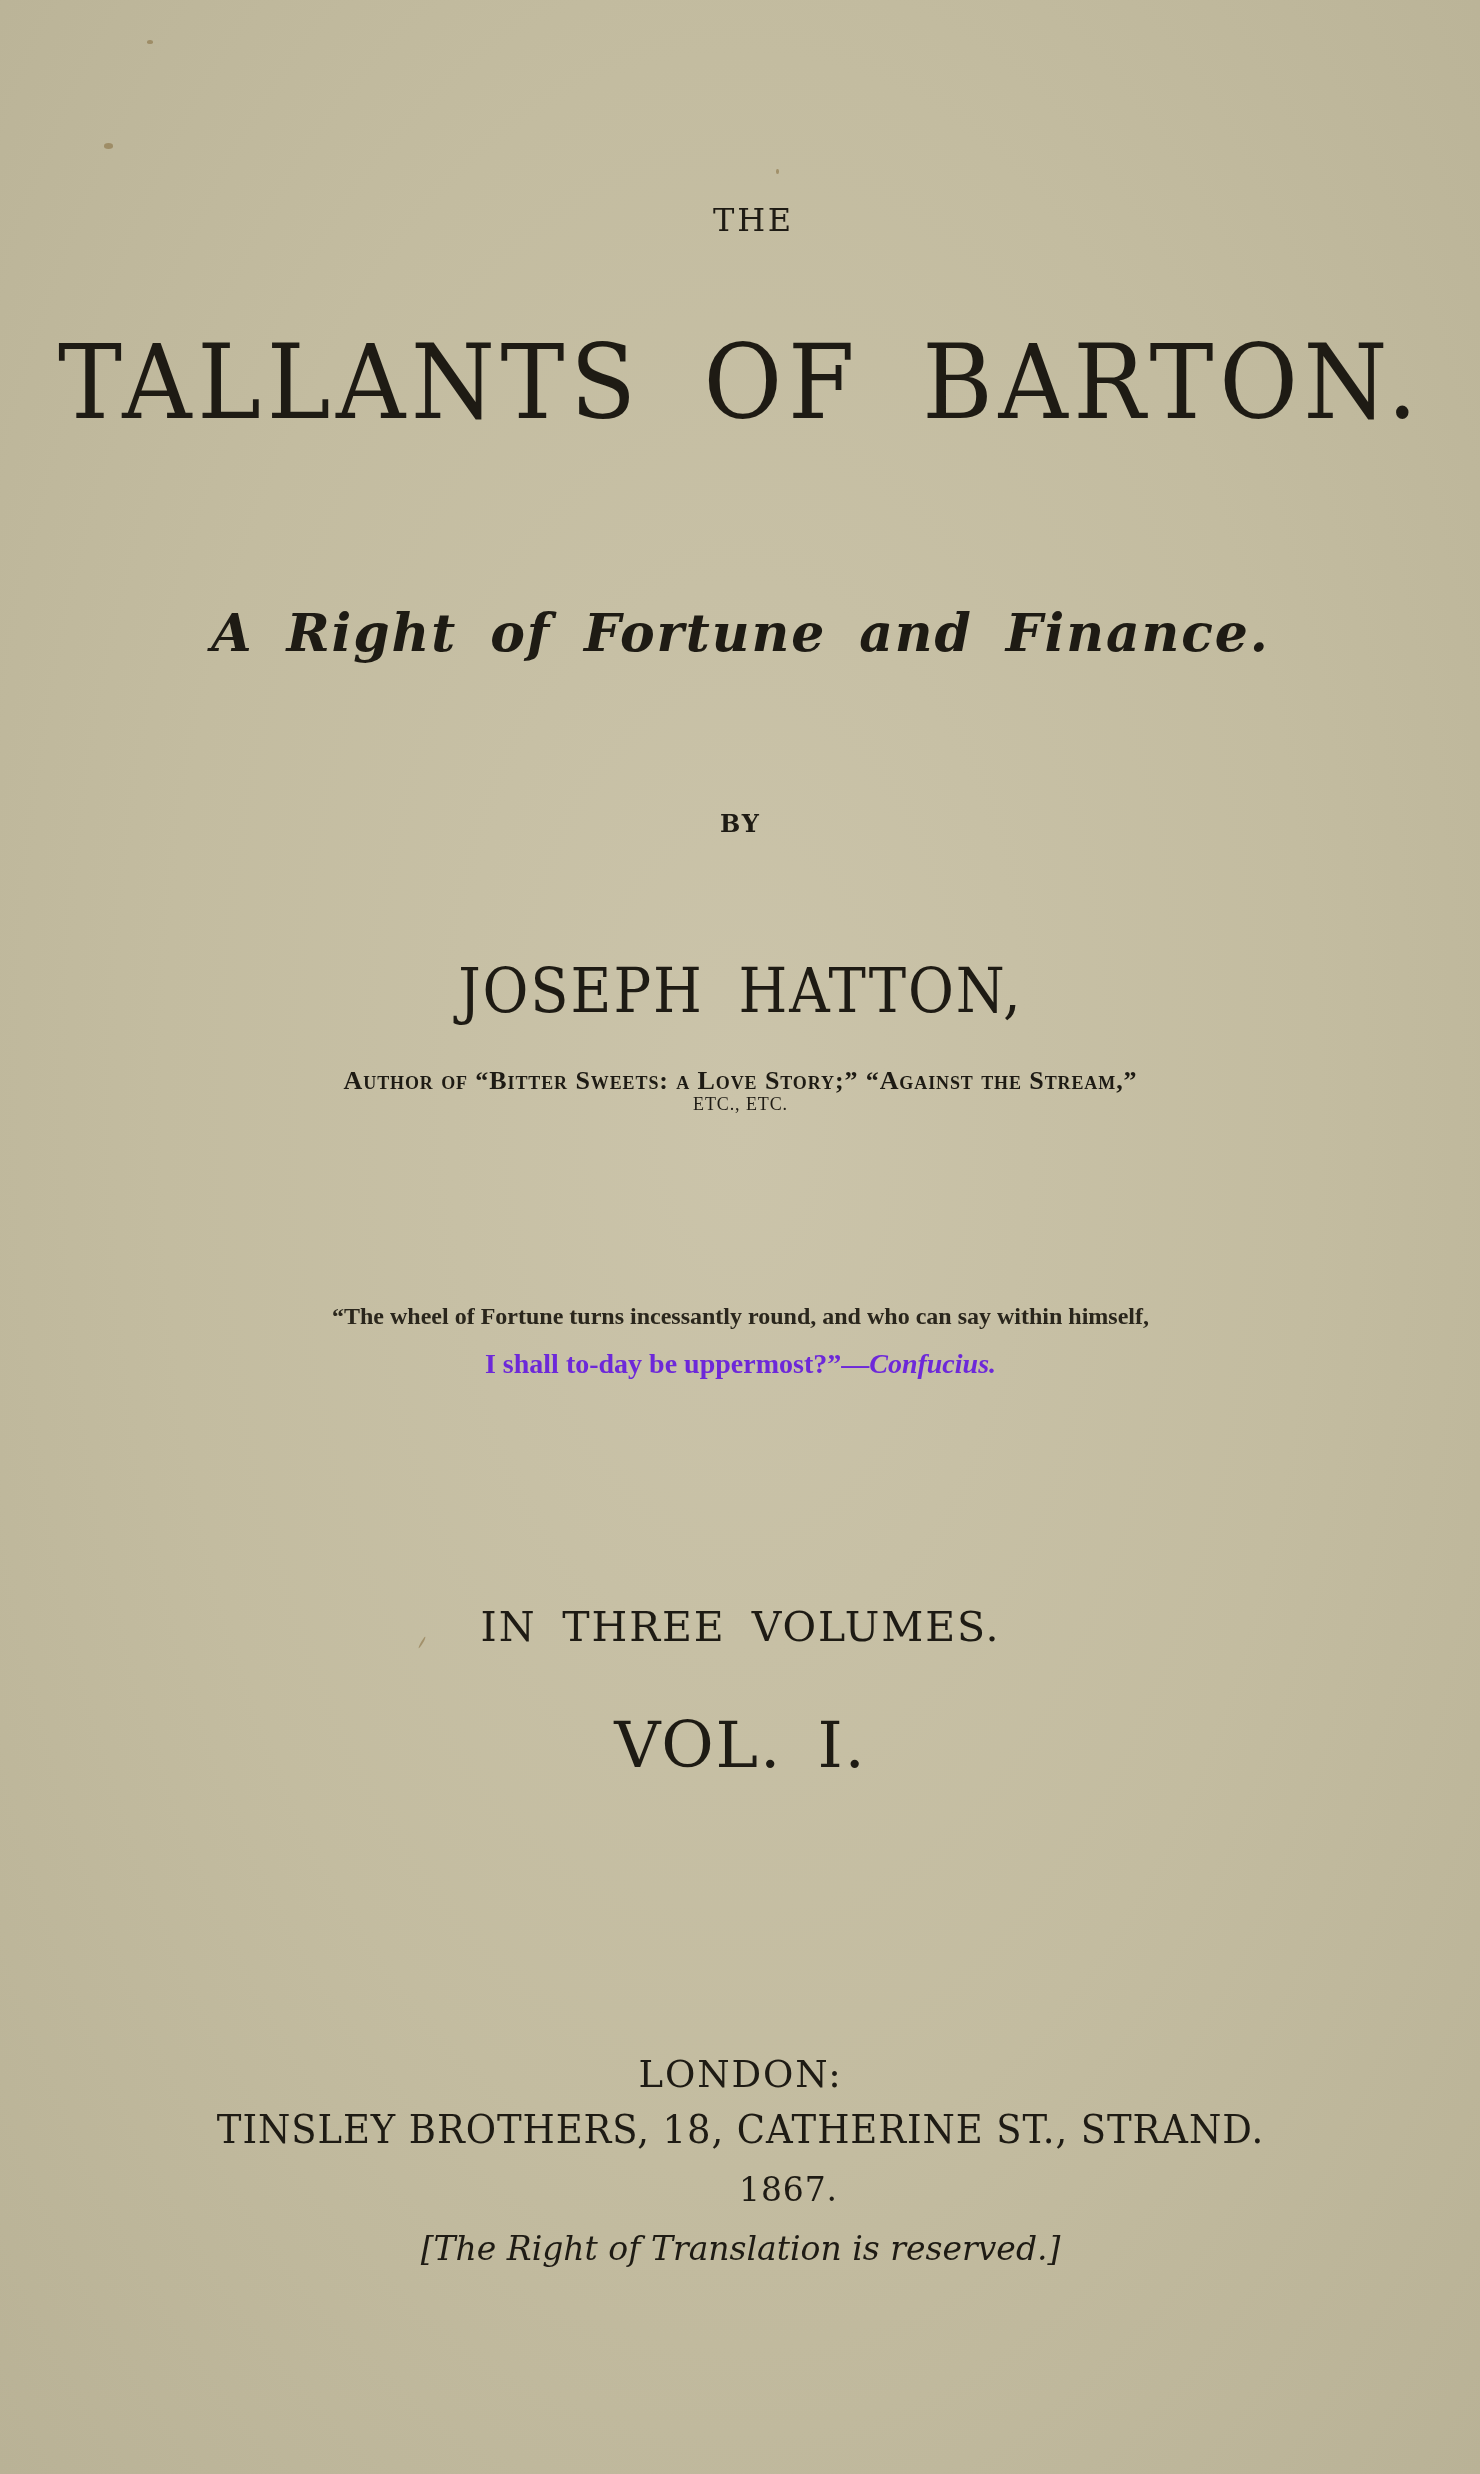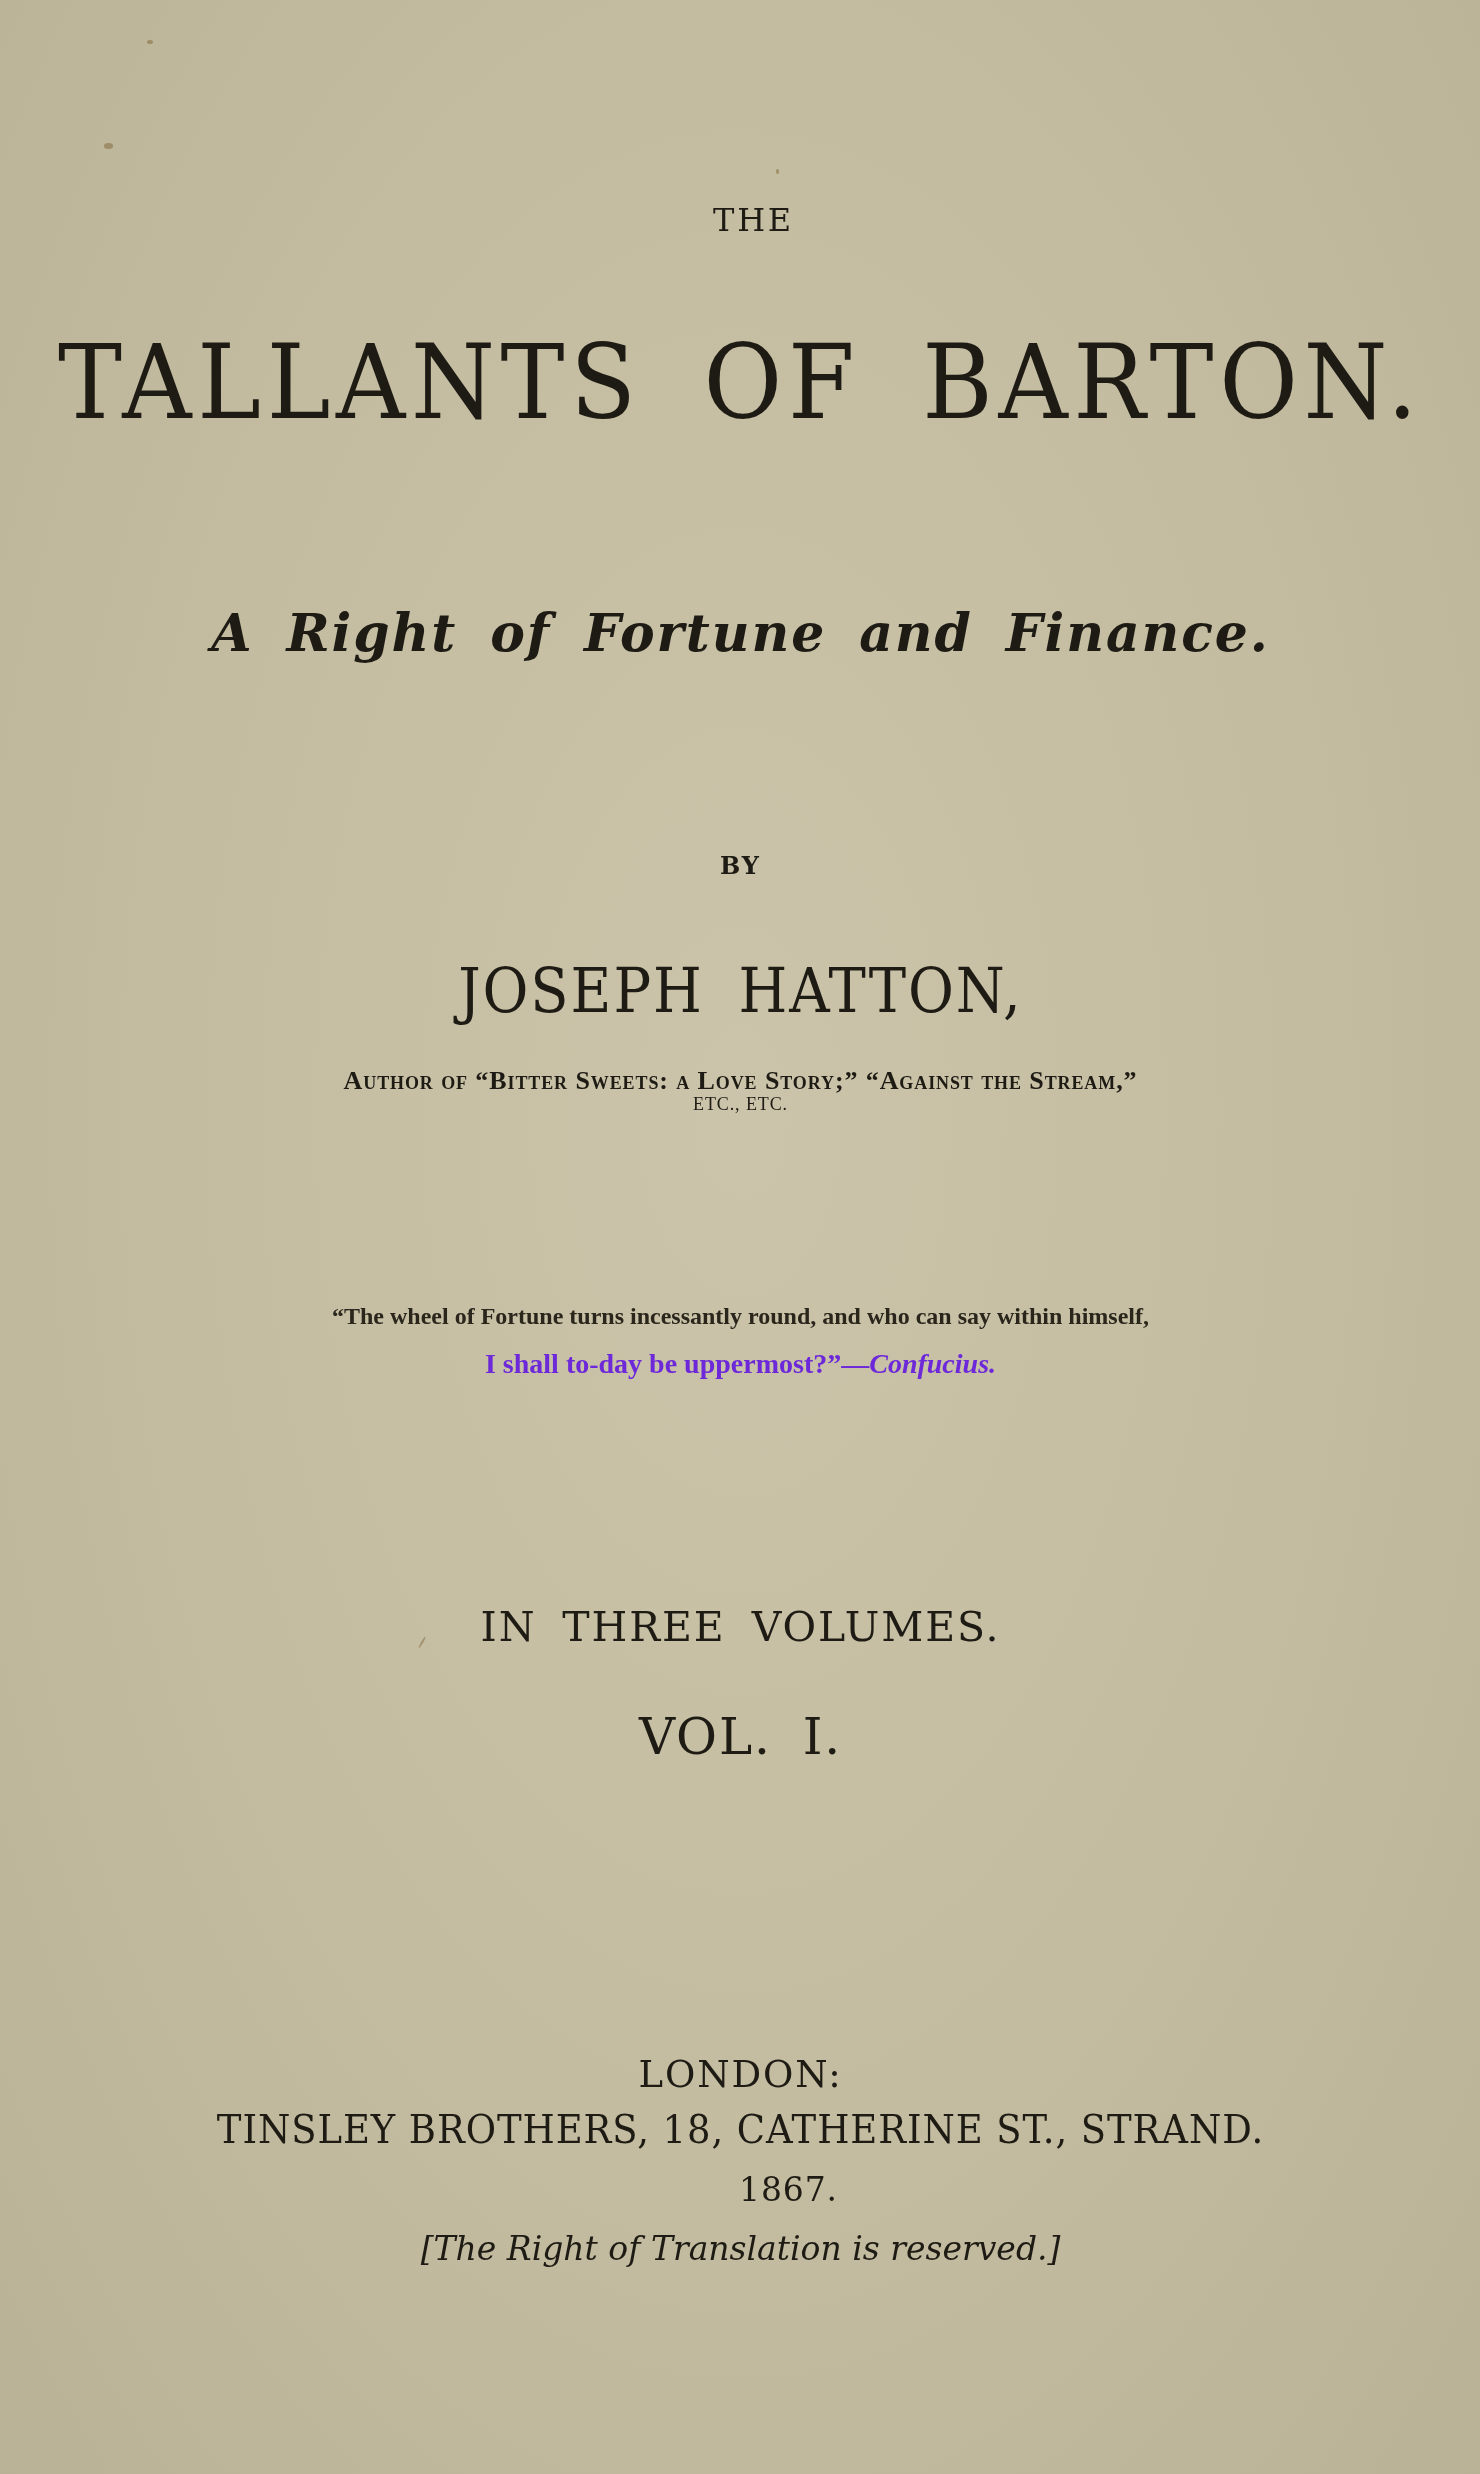--- a/index.html
+++ b/index.html
@@ -39,21 +39,21 @@
     .subtitle {
       top: 602px;
       font-family: "DejaVu Serif", serif;
       font-size: 52px;
       font-weight: bold;
       font-style: italic;
       letter-spacing: 1.9px;
       word-spacing: 13px;
     }
     .by {
-      top: 851px;
+      top: 809px;
       font-size: 24px;
       font-weight: bold;
       letter-spacing: 1.9px;
     }
     .author {
       top: 958px;
       font-size: 56px;
       letter-spacing: 1.9px;
       word-spacing: 15px;
       transform: scaleY(1.1);
@@ -91,21 +91,21 @@
       font-style: italic;
     }
     .volumes {
       top: 1603px;
       font-size: 41px;
       letter-spacing: 1.9px;
       word-spacing: 11px;
     }
     .vol {
       top: 1708px;
-      font-size: 50px;
+      font-size: 64px;
       letter-spacing: 1.9px;
       word-spacing: 13px;
     }
     .london {
       top: 2053px;
       font-size: 37px;
       letter-spacing: 1.9px;
     }
     .publisher {
       top: 2108px;

